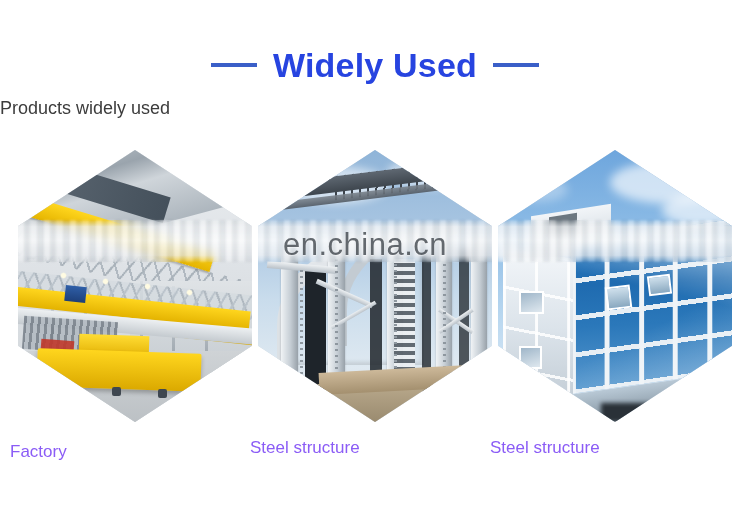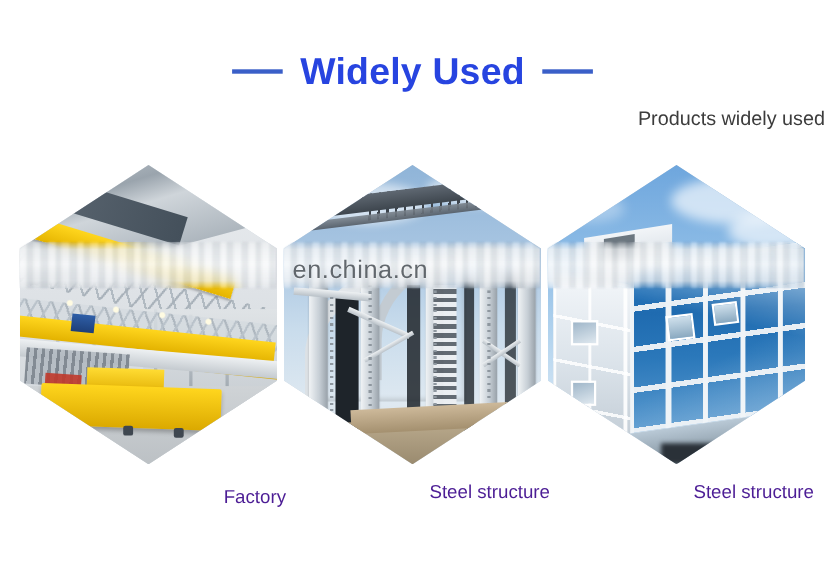--- a/index.html
+++ b/index.html
@@ -5,29 +5,29 @@
   html,body{margin:0;padding:0;}
   body{
     width:750px;height:513px;
     background:#ffffff;
     font-family:"Liberation Sans",sans-serif;
     overflow:hidden;position:relative;
   }
   .page{position:absolute;inset:0;}
 
   
-  .header{position:absolute;left:0;top:44px;width:750px;text-align:right;}
+  .header{position:absolute;left:0;top:44px;width:750px;text-align:left;}
   .title-row{display:flex;align-items:center;justify-content:center;gap:16px;height:42px;}
   .rule{width:46px;height:4px;background:#3a5fc8;flex:0 0 auto;}
   .title{
     font-size:34px;font-weight:bold;color:#2744e0;
     letter-spacing:0.2px;line-height:40px;white-space:nowrap;
   }
   .subtitle{
-    margin-top:10px;font-size:18px;color:#3c3c3c;line-height:24px;padding-left:10px;
+    margin-top:10px;font-size:18px;color:#3c3c3c;line-height:24px;
   }
 
   
   .hex-row{position:absolute;left:0;top:150px;width:750px;height:363px;}
   .hex-cell{position:absolute;top:0;width:250px;height:363px;}
   .hex-cell.c0{left:10px;}
   .hex-cell.c1{left:250px;}
   .hex-cell.c2{left:490px;}
 
   .hex{
@@ -174,30 +174,30 @@
     position:absolute;left:0;top:70px;width:100%;height:42px;pointer-events:none;
     background:repeating-linear-gradient(90deg,
       rgba(255,255,255,.30) 0 6px,
       rgba(150,158,166,.16) 6px 12px,
       rgba(255,255,255,.22) 12px 19px,
       rgba(120,130,140,.12) 19px 26px);
     opacity:.95;filter:blur(1.1px);
   }
 
   .wm-text{
-    position:absolute;left:266px;top:228px;width:180px;
-    font-size:23px;color:rgba(58,64,70,.78);letter-spacing:0.5px;
+    position:absolute;left:283px;top:228px;width:180px;
+    font-size:31px;color:rgba(58,64,70,.78);letter-spacing:0.5px;
     line-height:34px;white-space:nowrap;pointer-events:none;
     text-shadow:0 1px 1px rgba(255,255,255,.45);
   }
 
   
   .caption{
-    position:absolute;left:0;top:286px;width:250px;text-align:right;
-    font-size:17px;color:#4c1d95;line-height:24px;
+    position:absolute;left:0;top:286px;width:250px;text-align:left;
+    font-size:17px;color:#8b5cf6;line-height:24px;
   }
   .hex-cell.c0 .caption{top:290px;}
 </style>
 </head>
 <body>
 
 <div class="page">
 
   <div class="header">
     <div class="title-row">

